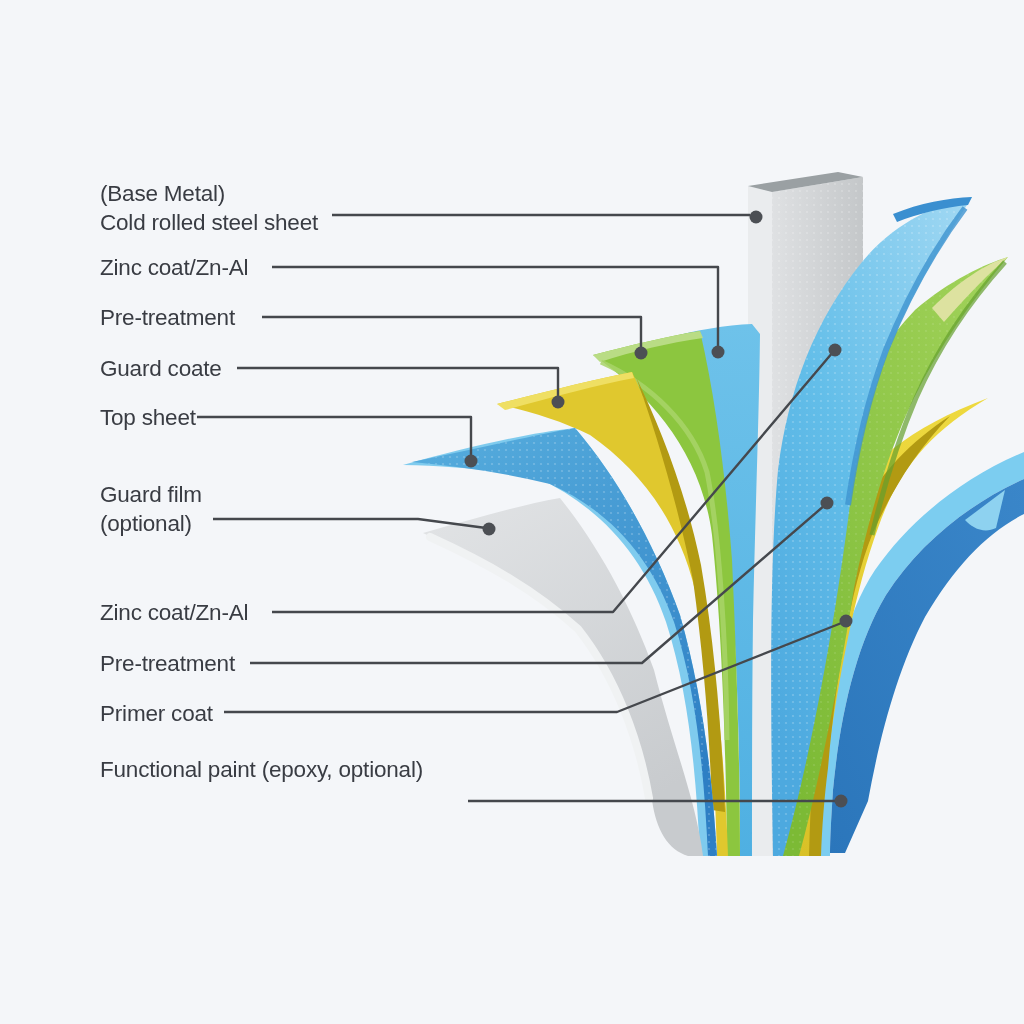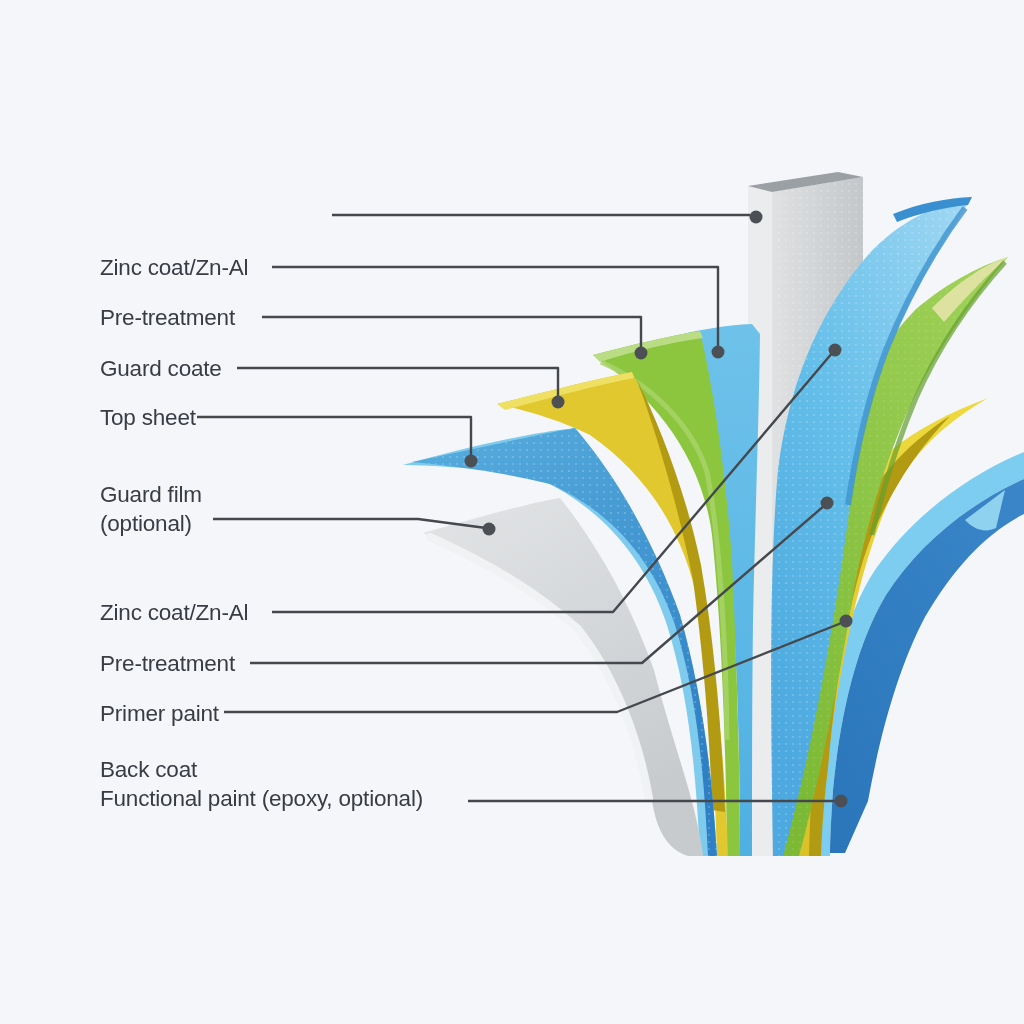--- a/index.html
+++ b/index.html
@@ -167,20 +167,24 @@
       <circle cx="558" cy="402" r="6.5"></circle>
       <circle cx="471" cy="461" r="6.5"></circle>
       <circle cx="489" cy="529" r="6.5"></circle>
       <circle cx="835" cy="350" r="6.5"></circle>
       <circle cx="827" cy="503" r="6.5"></circle>
       <circle cx="846" cy="621" r="6.5"></circle>
       <circle cx="841" cy="801" r="6.5"></circle>
     </g>
   </svg>
 
+  <div class="label" style="left:100px;top:179px">
+    <span>(Base Metal)</span>
+    <span>Cold rolled steel sheet</span>
+  </div>
   <div class="label" style="left:100px;top:253px">
     <span>Zinc coat/Zn-Al</span>
   </div>
   <div class="label" style="left:100px;top:303px">
     <span>Pre-treatment</span>
   </div>
   <div class="label" style="left:100px;top:354px">
     <span>Guard coate</span>
   </div>
   <div class="label" style="left:100px;top:403px">
@@ -190,20 +194,19 @@
     <span>Guard film</span>
     <span>(optional)</span>
   </div>
   <div class="label" style="left:100px;top:598px">
     <span>Zinc coat/Zn-Al</span>
   </div>
   <div class="label" style="left:100px;top:649px">
     <span>Pre-treatment</span>
   </div>
   <div class="label" style="left:100px;top:699px">
-    <span>Primer paint</span>
+    <span>Primer coat</span>
   </div>
   <div class="label" style="left:100px;top:755px">
-    <span>Back coat</span>
     <span>Functional paint (epoxy, optional)</span>
   </div>
 
 </div>
 
 </body></html>

